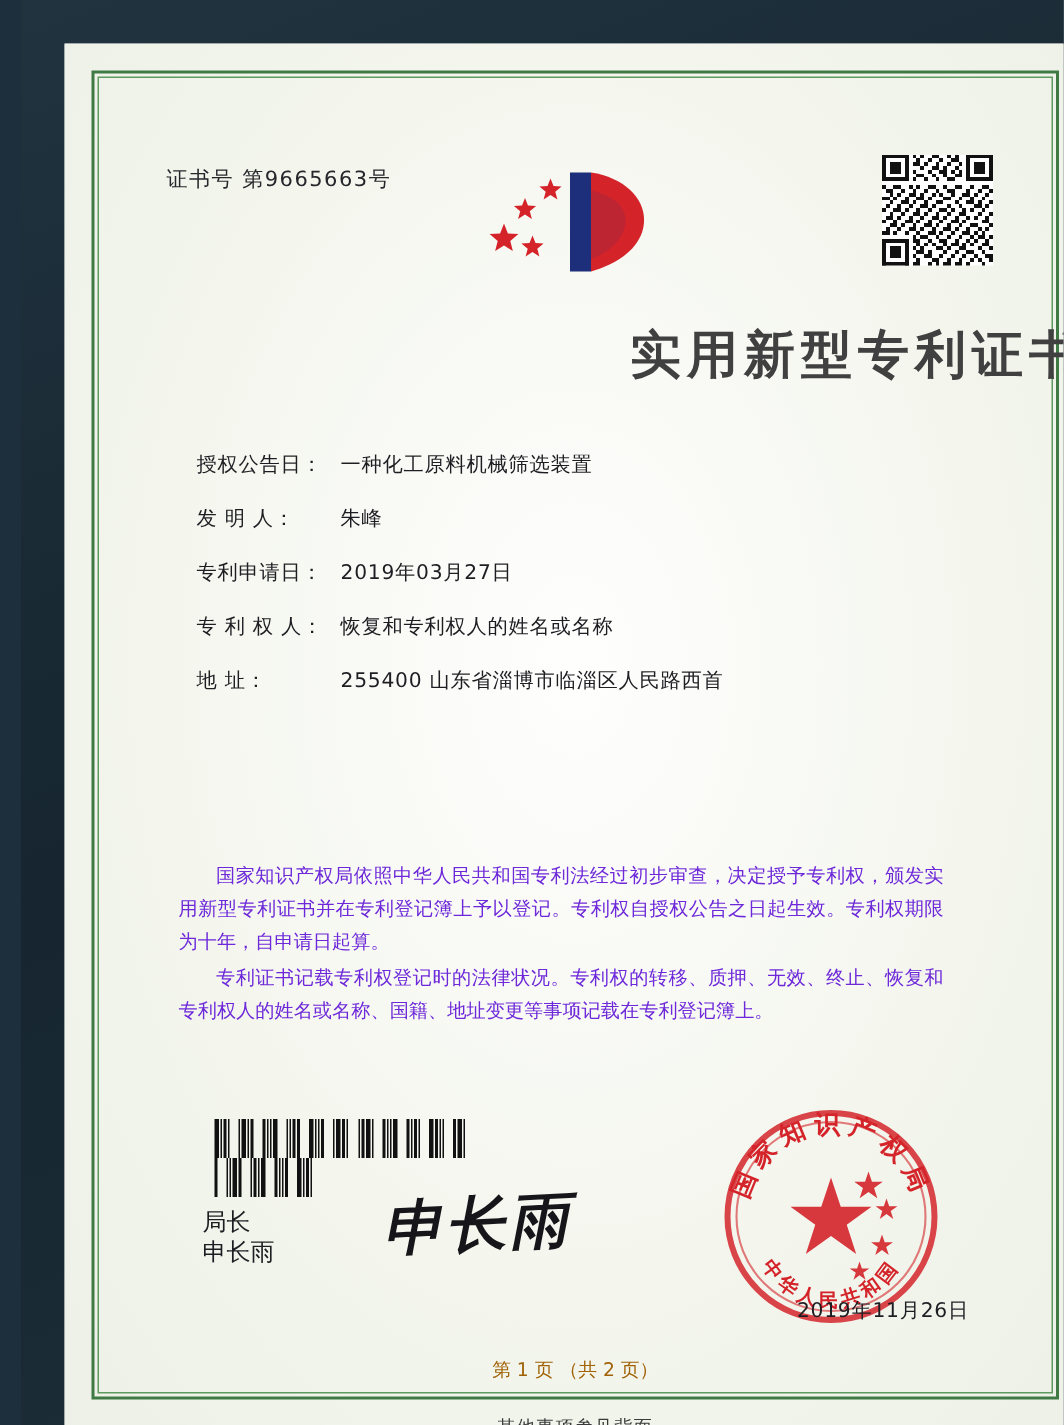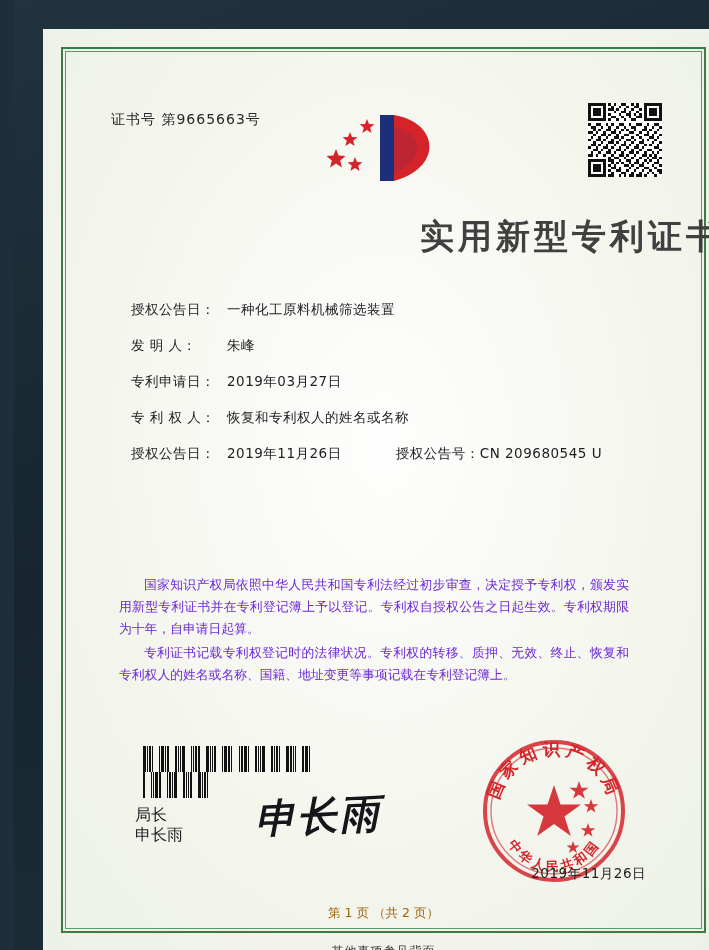--- a/index.html
+++ b/index.html
@@ -491,21 +491,21 @@
         <div class="field-row">
           <span class="f-label">发 明 人：</span><span class="f-value">朱峰</span>
         </div>
         <div class="field-row">
           <span class="f-label">专利申请日：</span><span class="f-value">2019年03月27日</span>
         </div>
         <div class="field-row">
           <span class="f-label">专 利 权 人：</span><span class="f-value">恢复和专利权人的姓名或名称</span>
         </div>
         <div class="field-row">
-          <span class="f-label">授权公告日：</span><span class="f-value">2019年11月26日</span><span class="f-value inline-extra-label">授权公告号：</span><span class="f-value">CN 209680545 U</span>
+          <span class="f-label">地       址：</span><span class="f-value">255400 山东省淄博市临淄区人民路西首</span>
         </div>
       </div>
 
       <div class="paragraphs">
         <p>国家知识产权局依照中华人民共和国专利法经过初步审查，决定授予专利权，颁发实用新型专利证书并在专利登记簿上予以登记。专利权自授权公告之日起生效。专利权期限为十年，自申请日起算。</p>
         <p>专利证书记载专利权登记时的法律状况。专利权的转移、质押、无效、终止、恢复和专利权人的姓名或名称、国籍、地址变更等事项记载在专利登记簿上。</p>
       </div>
 
       <div class="barcode">
         <span style="width:3px"></span><span style="width:1px"></span><span style="width:2px"></span><span style="width:1px"></span>

